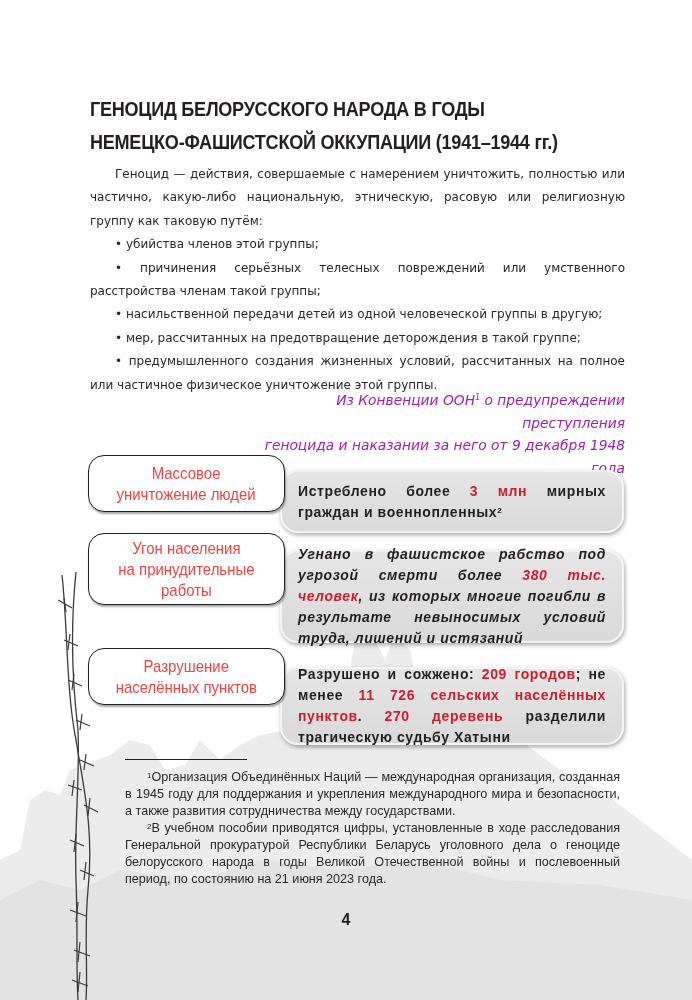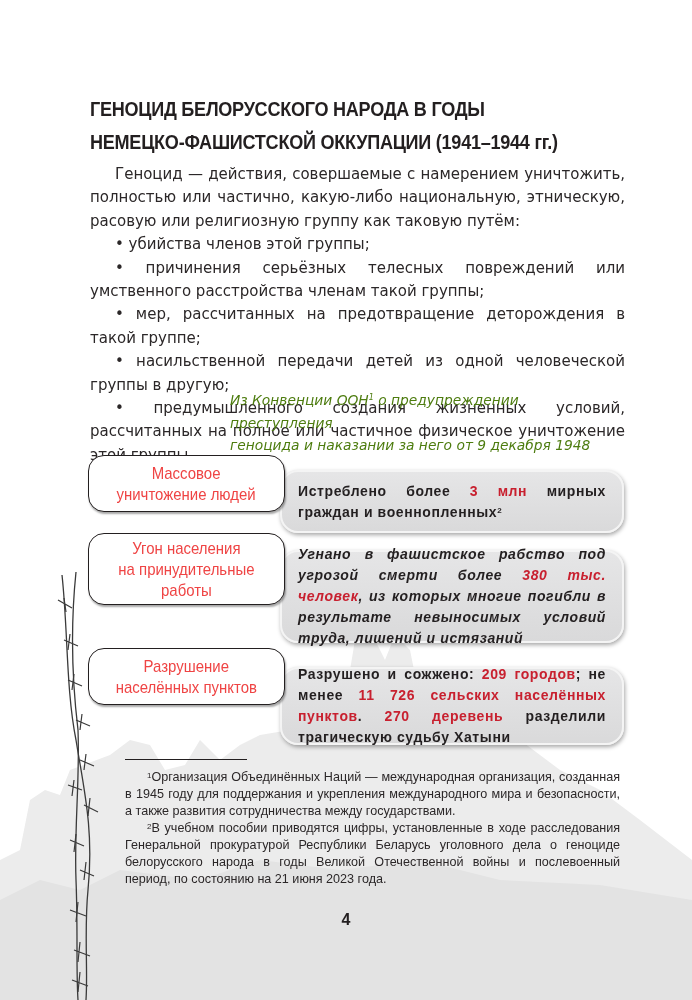--- a/index.html
+++ b/index.html
@@ -15,29 +15,29 @@
 
   .title {
     position: absolute; left: 90px; top: 88px; width: 560px;
     font-family: "Liberation Sans", sans-serif; font-weight: bold;
     font-size: 21px; line-height: 33px; letter-spacing: -0.3px;
     transform: scaleX(0.86); transform-origin: left top; white-space: nowrap;
     color: #231f20;
   }
   .body-text {
     position: absolute; left: 90px; top: 159px; width: 535px;
-    font-family: "DejaVu Sans", sans-serif; font-size: 15px; line-height: 23.4px;
+    font-family: "DejaVu Sans", sans-serif; font-size: 12px; line-height: 23.4px;
     text-align: justify; color: #2b2728;
   }
   .body-text p { margin: 0; }
   .body-text .indent { text-indent: 25px; }
   .citation {
     position: absolute; left: 230px; top: 385px; width: 395px;
     font-family: "DejaVu Sans", sans-serif; font-style: italic; font-size: 13.8px; line-height: 22.5px;
-    color: #4d7c0f;
+    text-align: right; color: #a21caf;
   }
   sup { font-size: 8px; vertical-align: top; position: relative; top: -2px; }
   .label-box {
     position: absolute; left: 88px; width: 195px; background: #fff;
     border: 1.6px solid #231f20; border-radius: 16px;
     box-shadow: 1px 2px 2px rgba(0,0,0,0.35);
     font-family: "Liberation Sans", sans-serif; font-size: 17px; line-height: 21px;
     text-align: center; color: #ef4444; z-index: 3;
     display: flex; align-items: center; justify-content: center;
   }
@@ -105,22 +105,22 @@
 
   <div class="title">
     <div>ГЕНОЦИД БЕЛОРУССКОГО НАРОДА В ГОДЫ</div>
     <div>НЕМЕЦКО-ФАШИСТСКОЙ ОККУПАЦИИ (1941–1944 гг.)</div>
   </div>
 
   <div class="body-text">
     <p class="indent">Геноцид — действия, совершаемые с намерением уничтожить, полностью или частично, какую-либо национальную, этническую, расовую или религиозную группу как таковую путём:</p>
     <p class="indent">• убийства членов этой группы;</p>
     <p class="indent">• причинения серьёзных телесных повреждений или умственного расстройства членам такой группы;</p>
+    <p class="indent">• насильственной передачи детей из одной человеческой группы в другую;</p>
     <p class="indent">• мер, рассчитанных на предотвращение деторождения в такой группе;</p>
-    <p class="indent">• насильственной передачи детей из одной человеческой группы в другую;</p>
     <p class="indent">• предумышленного создания жизненных условий, рассчитанных на полное или частичное физическое уничтожение этой группы.</p>
   </div>
 
   <div class="citation">
     <div><span>Из Конвенции ООН</span><sup>1</sup><span> о предупреждении преступления</span></div>
     <div>геноцида и наказании за него от 9 декабря 1948 года</div>
   </div>
 
   <div class="fact-box" style="top:466px;height:63px;">
     <div class="txt">

